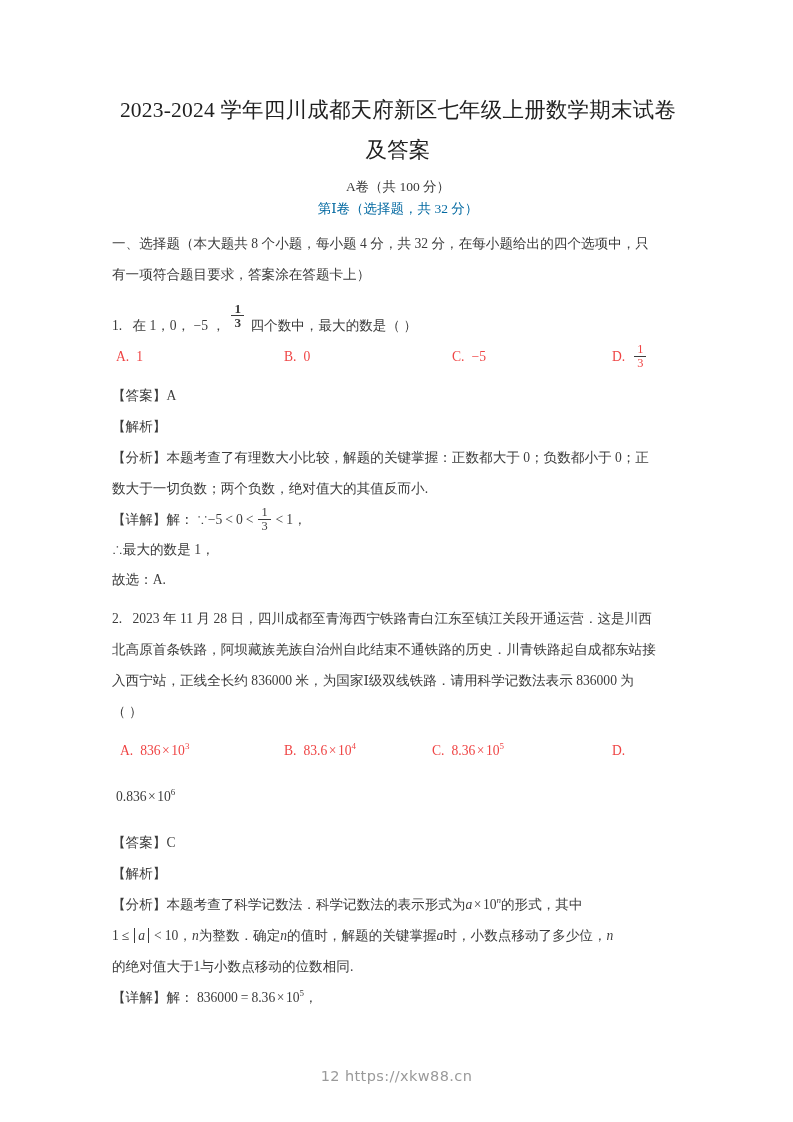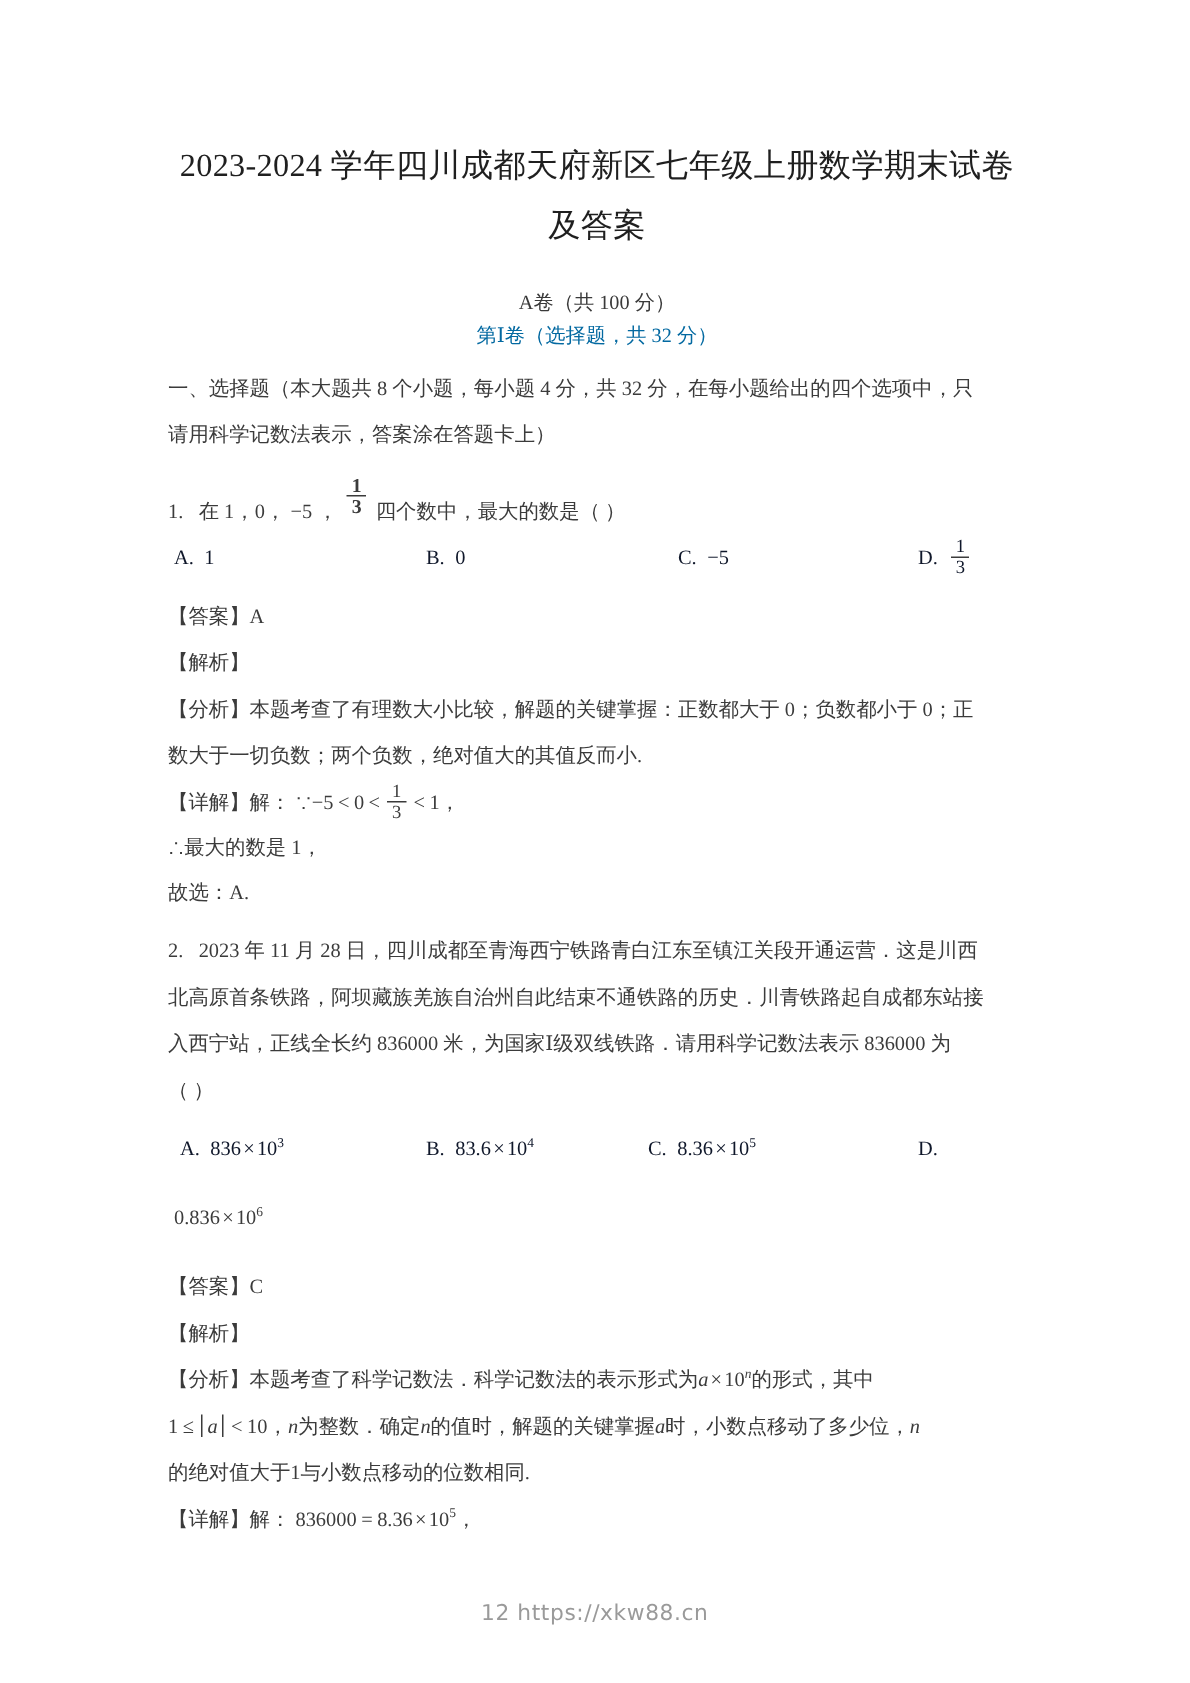--- a/index.html
+++ b/index.html
@@ -39,21 +39,21 @@
     margin: 0;
     font-weight: normal;
   }
   .doc-title .seg { display: inline; }
 
   .subtitle {
     text-align: center;
     font-size: 13.5px;
     line-height: 22px;
     color: #3a3a3a;
-    margin-top: 21px;
+    margin-top: 6px;
   }
   .subtitle2 {
     text-align: center;
     font-size: 13.5px;
     line-height: 22px;
     color: #0369a1;
   }
 
   
   .para {
@@ -68,21 +68,21 @@
   .gap-sm { height: 8px; }
   .gap-md { height: 14px; }
 
   .label { letter-spacing: 0px; }
 
   
   .options {
     position: relative;
     font-size: 13.6px;
     line-height: 31px;
-    color: #0f172a;
+    color: #ef4444;
     height: 31px;
   }
   .opt {
     position: absolute;
     top: 0;
     white-space: nowrap;
   }
   .opt .tag { margin-right: 7px; }
   .opt-a { left: 4px; }
   .opt-b { left: 172px; }
@@ -195,21 +195,21 @@
 
     <div class="subtitle">A卷（共 100 分）</div>
     <div class="subtitle2">第Ⅰ卷（选择题，共 32 分）</div>
 
     <div class="gap-sm"></div>
 
     <p class="para">
       <span>一、选择题（本大题共 8 个小题，每小题 4 分，共 32 分，在每小题给出的四个选项中，只</span>
     </p>
     <p class="para">
-      <span>请用科学记数法表示，答案涂在答题卡上）</span>
+      <span>有一项符合题目要求，答案涂在答题卡上）</span>
     </p>
 
     <div class="gap-md"></div>
 
     <p class="para">
       <span>1.</span>
       <span>&nbsp;</span>
       <span>在 1，0，</span>
       <span class="math">−5</span>
       <span>，</span>

